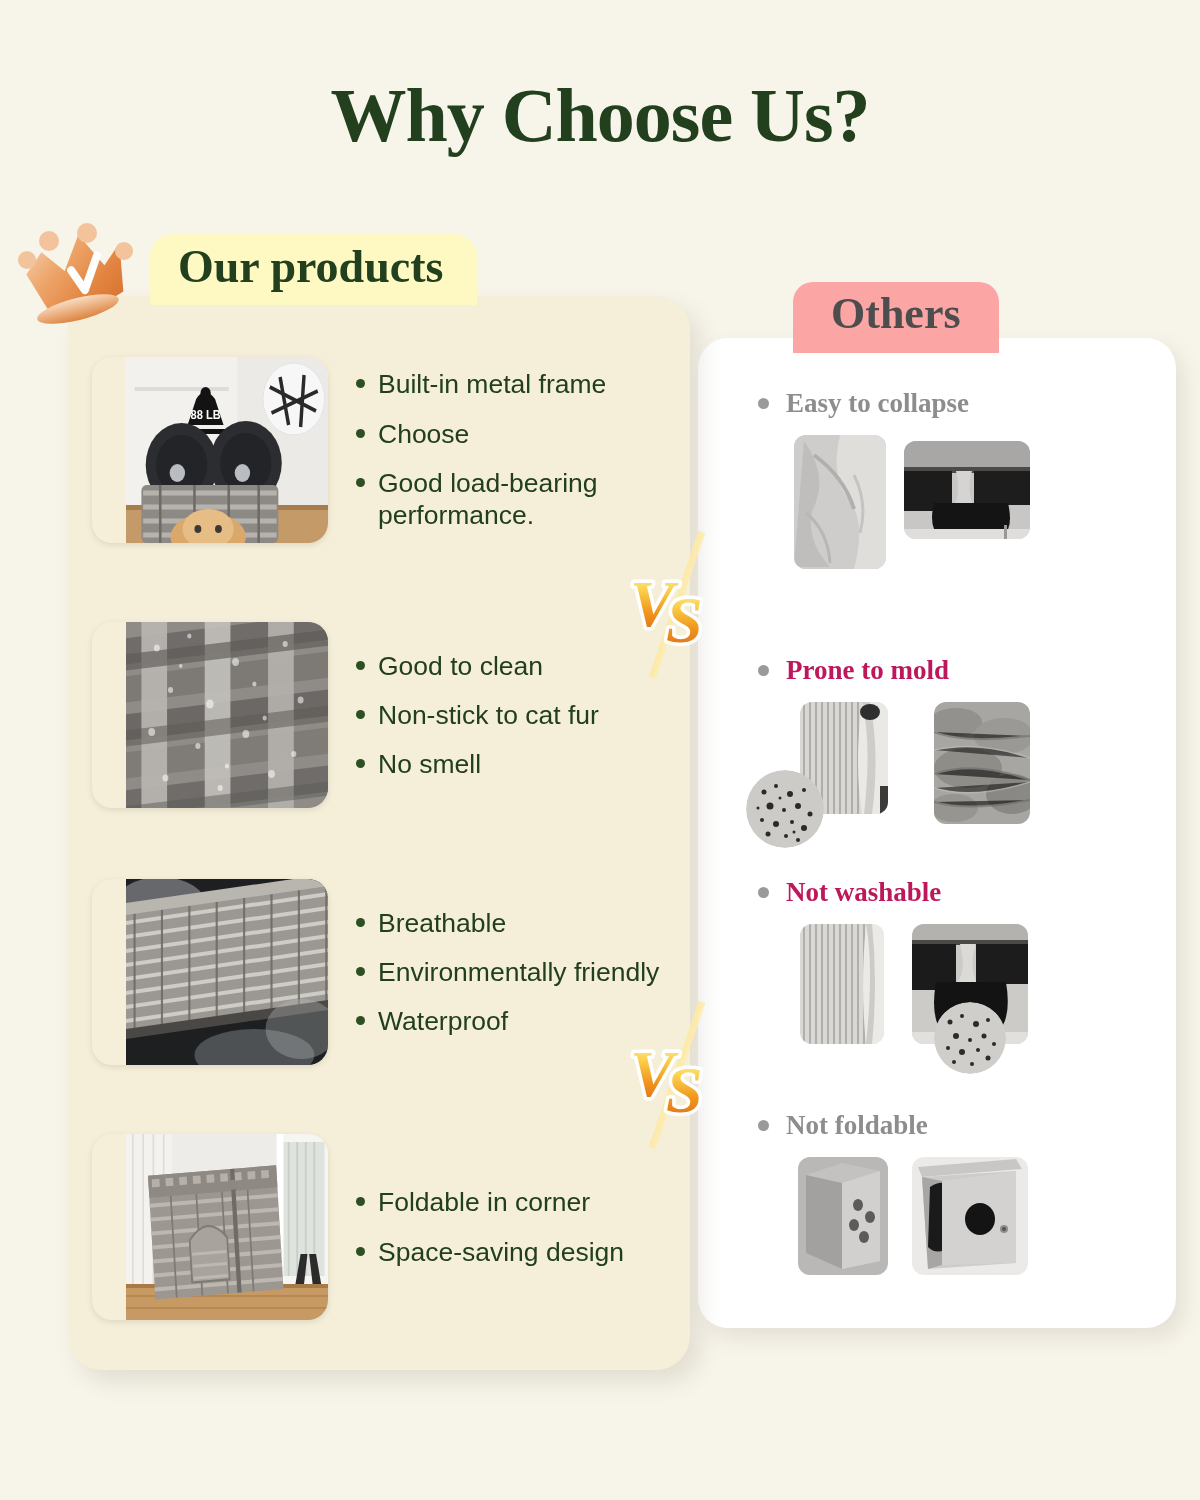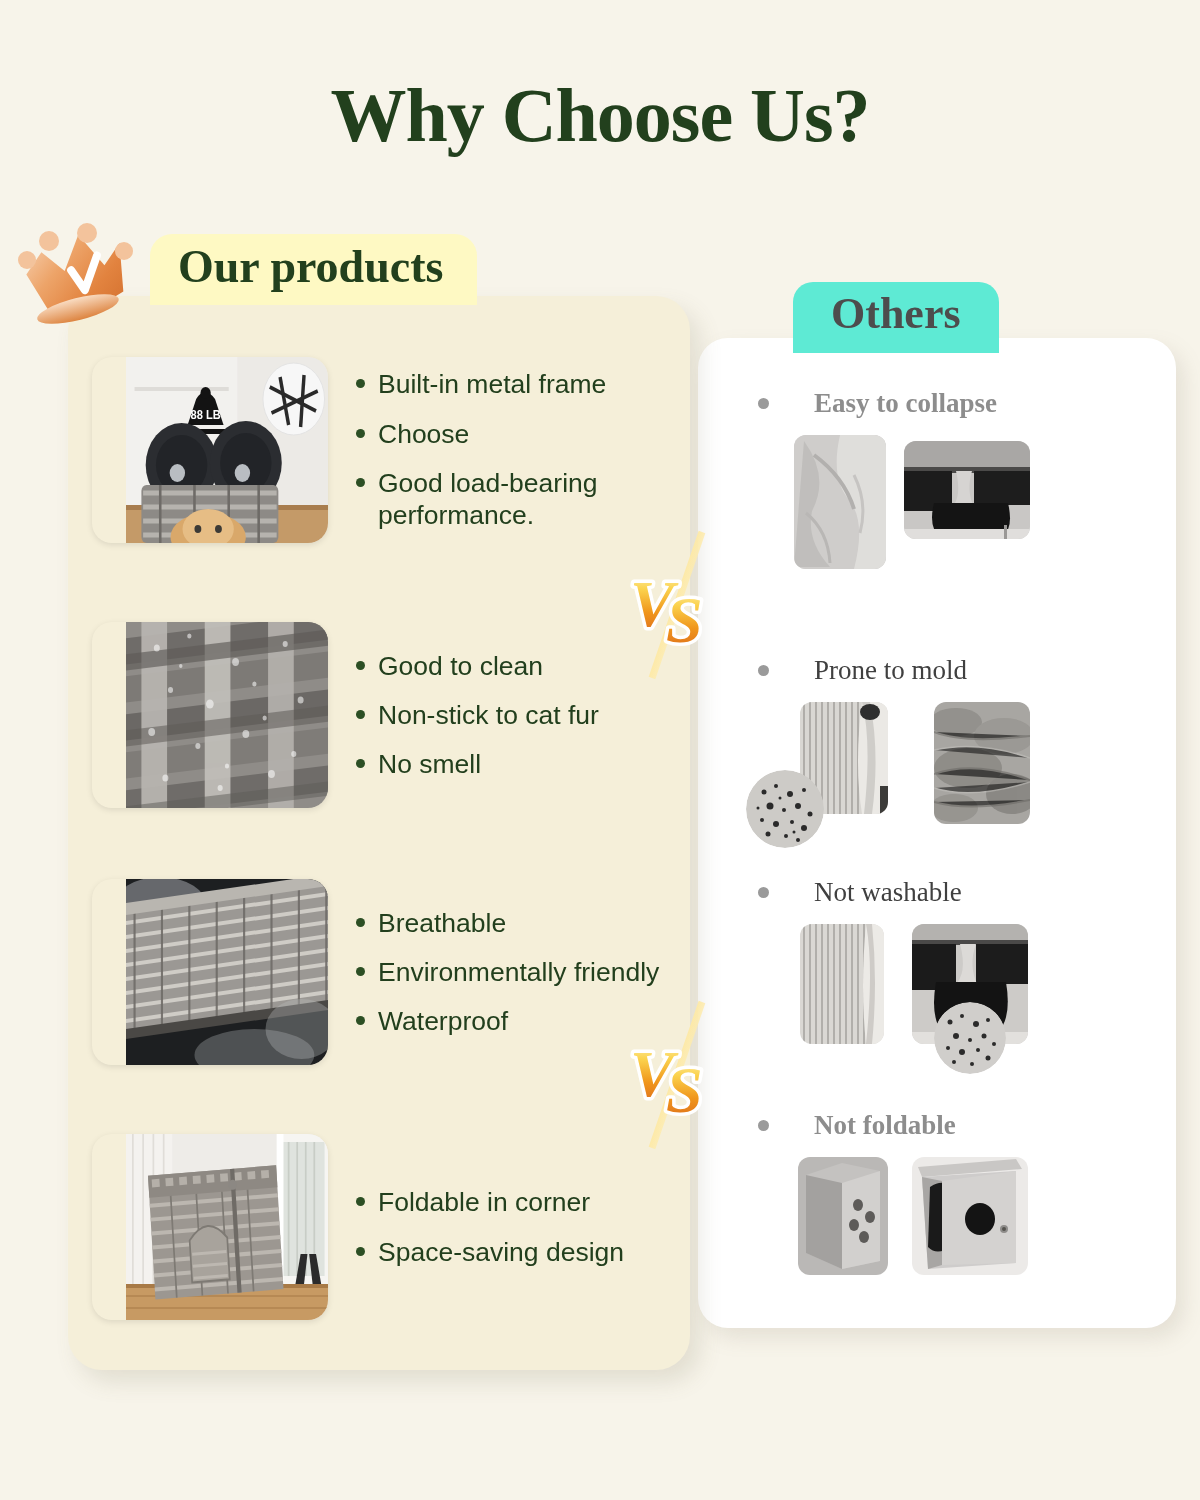--- a/index.html
+++ b/index.html
@@ -53,21 +53,21 @@
     font-family: "Liberation Serif", serif;
     font-weight: bold;
     font-size: 46px;
     color: #22401d;
     z-index: 5;
   }
   .tab-others {
     position: absolute;
     left: 793px; top: 282px;
     padding: 6px 38px 14px 38px;
-    background: #5eead4;
+    background: #fca5a5;
     border-radius: 20px 20px 0 0;
     font-family: "Liberation Serif", serif;
     font-weight: bold;
     font-size: 44px;
     color: #4d4d4d;
     z-index: 3;
   }
 
   
   .crown {
@@ -116,23 +116,22 @@
   }
 
   
   .other-block { position: absolute; z-index: 4; }
   .other-head {
     display: flex; align-items: center;
     font-family: "Liberation Serif", serif;
     font-weight: bold;
     font-size: 27px;
     color: #8d8d8d;
-    gap: 28px;
-  }
-  .other-head.light { font-weight: normal; color: #404040; }
+  }
+  .other-head.light { font-weight: bold; color: #be185d; }
   .other-head .dot {
     width: 11px; height: 11px; border-radius: 50%;
     background: #9a9a9a; margin-right: 17px; flex: none;
   }
   .other-imgs { position: relative; margin-top: 16px; display: flex; }
   .other-imgs .oimg { border-radius: 12px; overflow: hidden; flex: none; }
   .other-imgs .oimg svg { display:block; width:100%; height:100%; }
   .mold-circle {
     position: absolute;
     border-radius: 50%;

